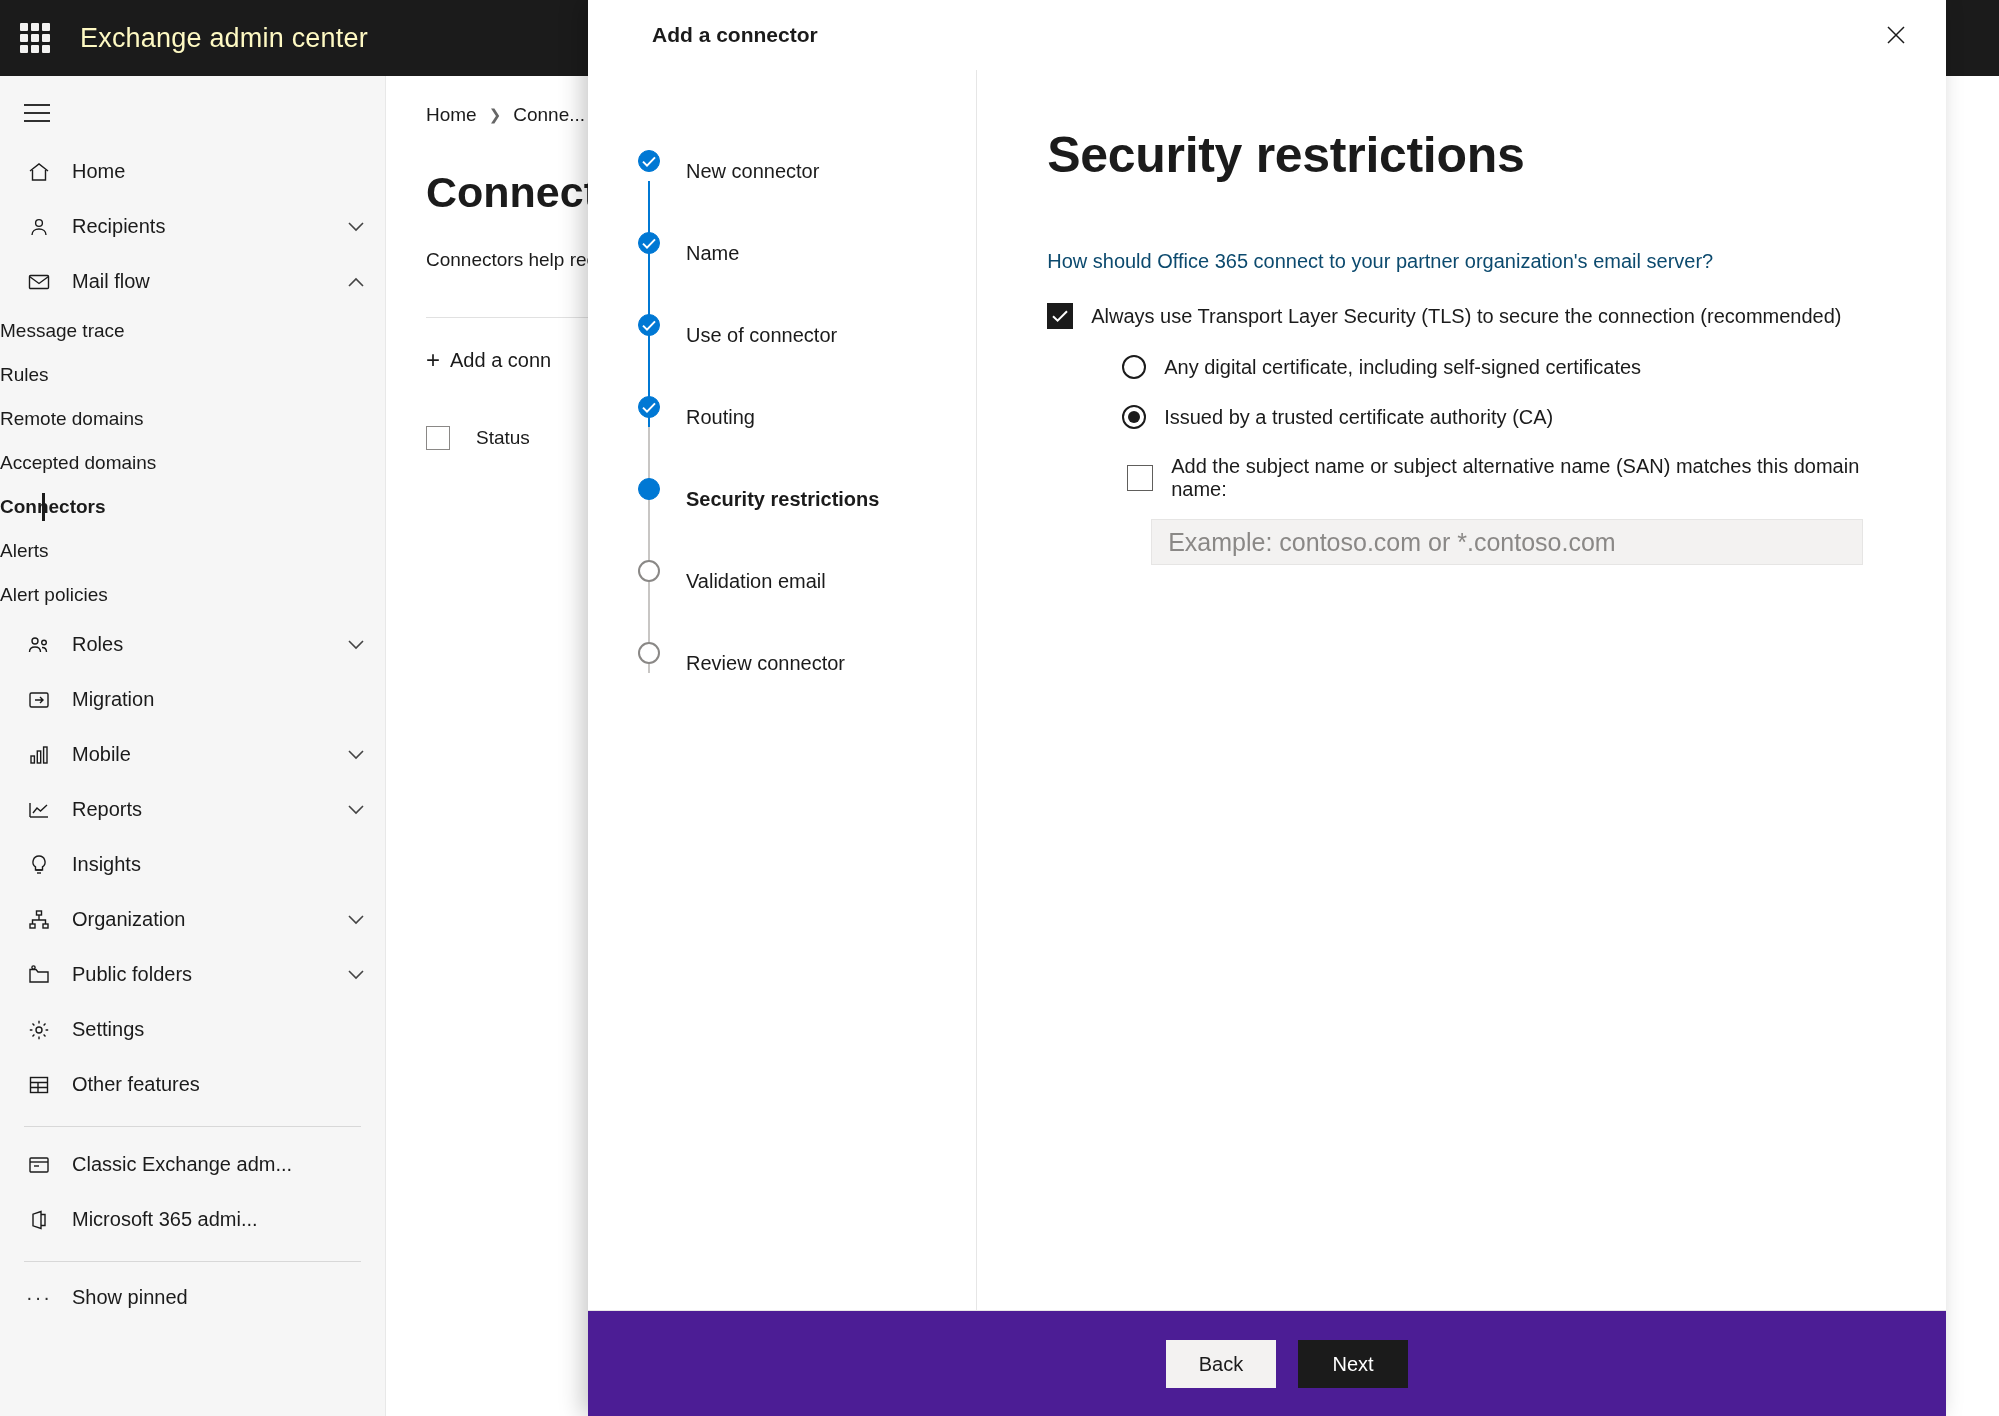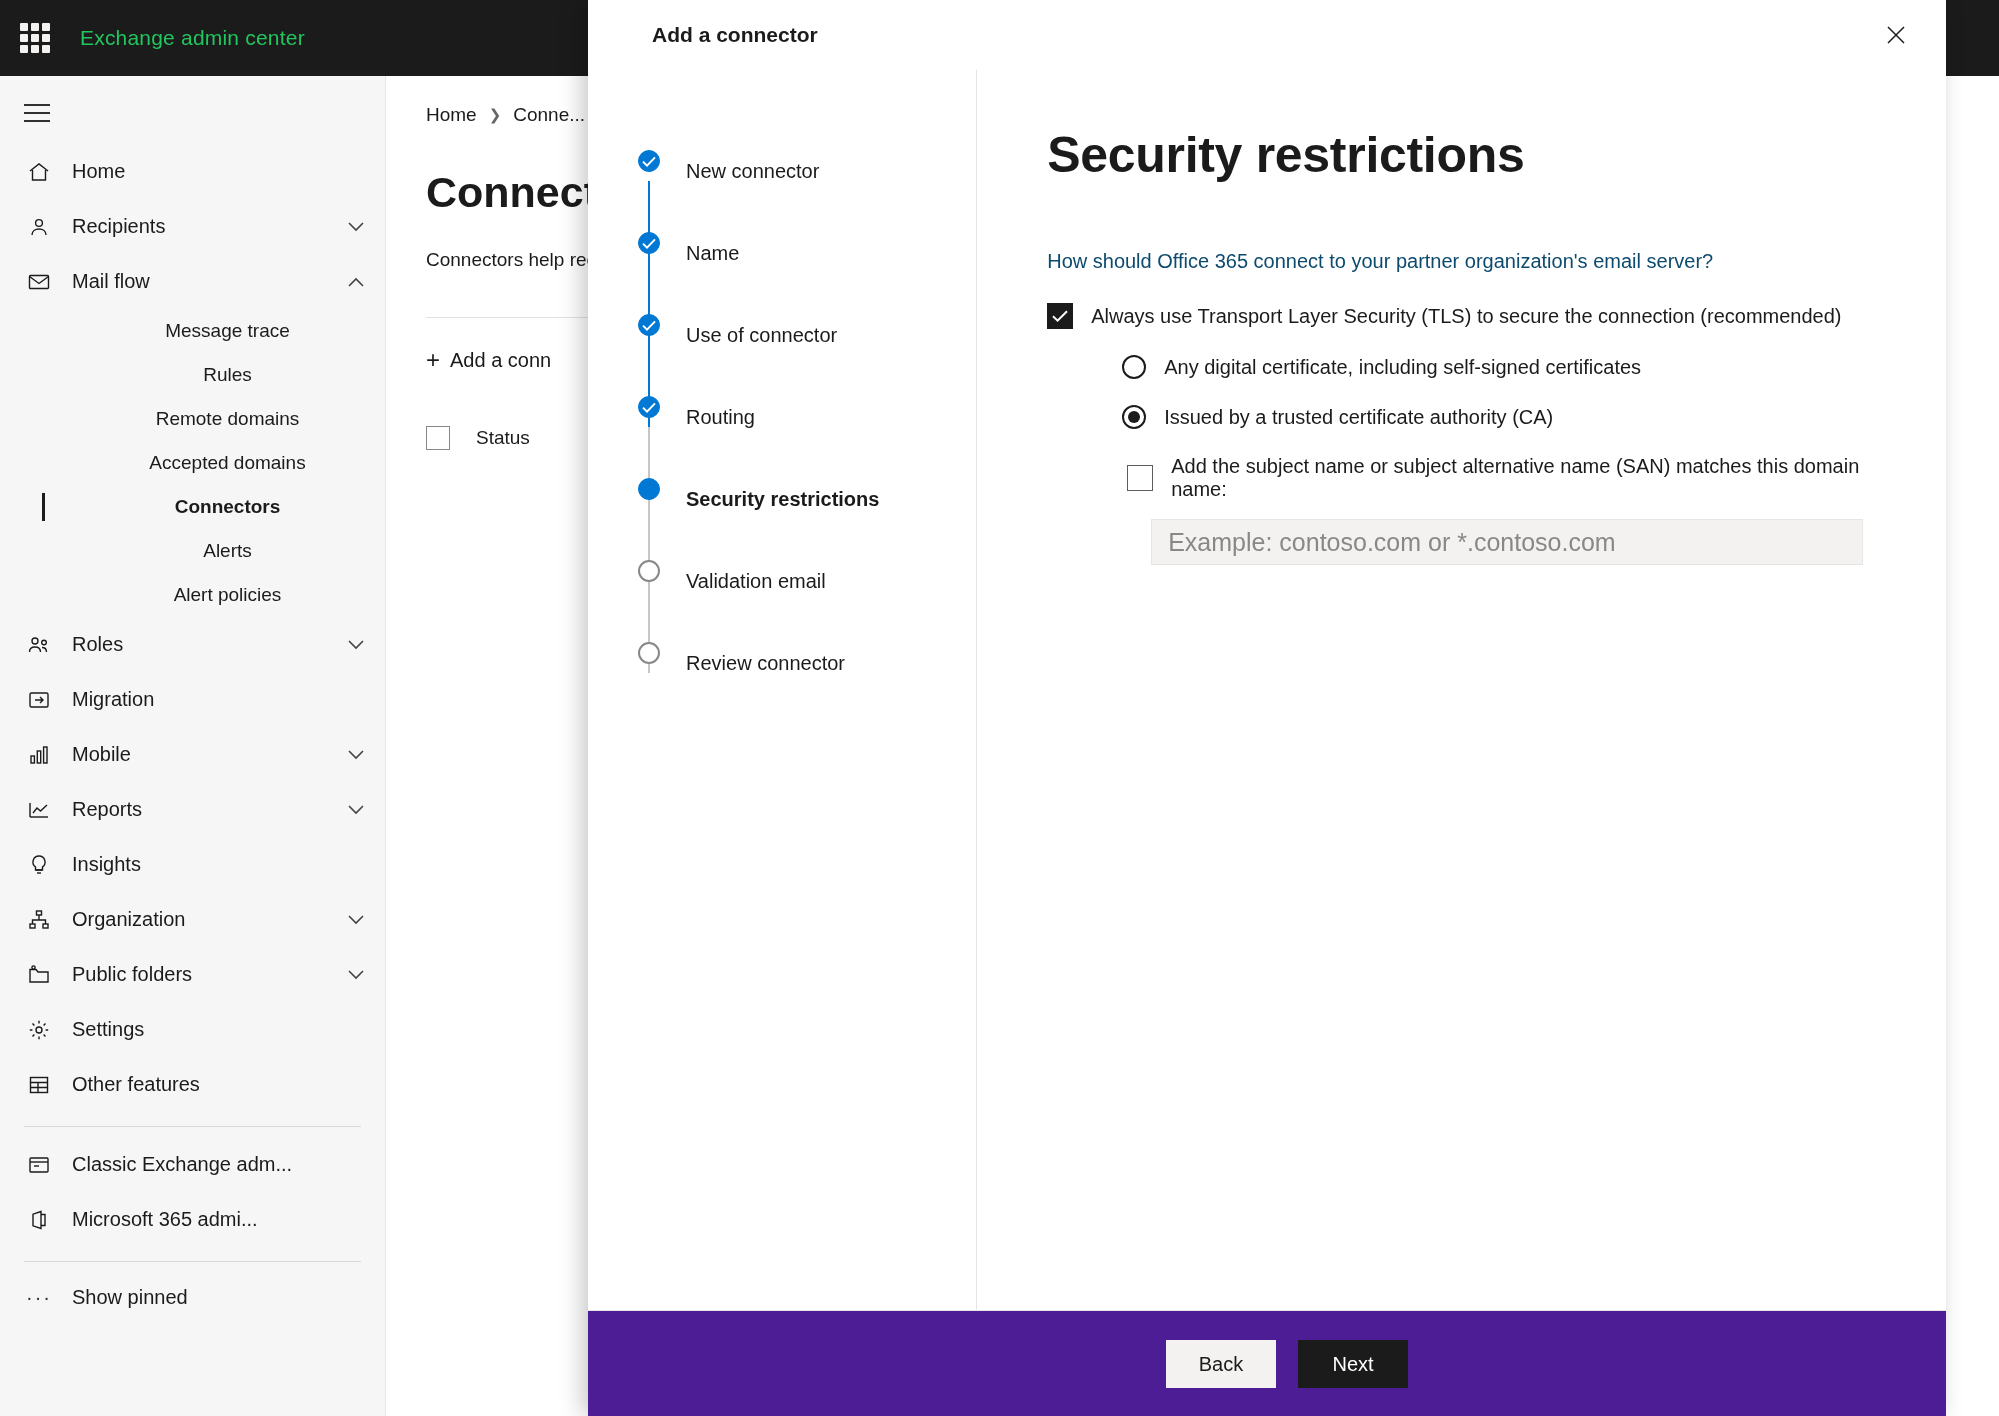--- a/index.html
+++ b/index.html
@@ -40,22 +40,22 @@
     grid-template-rows: repeat(3, 1fr);
     gap: 3px;
     cursor: pointer;
   }
   .waffle i {
     display: block;
     background: #f3f2f1;
     border-radius: 1px;
   }
   .app-title {
-    color: #22c55e;
-    font-size: 21px;
+    color: #fef9c3;
+    font-size: 27px;
     margin-left: 30px;
     letter-spacing: .2px;
   }
 
   
   .leftnav {
     position: absolute;
     left: 0; top: 76px;
     width: 385px;
     height: 1340px;
@@ -95,27 +95,25 @@
     width: 34px;
     display: flex; align-items: center; justify-content: center;
     color: #444;
     font-size: 15px;
     margin-right: 12px;
   }
   .subitem {
     display: flex;
     align-items: center;
     height: 44px;
-    padding-left: 70px;
     font-size: 19px;
     color: #1b1b1b;
     cursor: pointer;
     position: relative;
     box-sizing: border-box;
-    justify-content: center;
   }
   .subitem.selected::before {
     content: "";
     position: absolute;
     left: 42px;
     top: 8px;
     width: 3px;
     height: 28px;
     background: #1b1b1b;
   }

